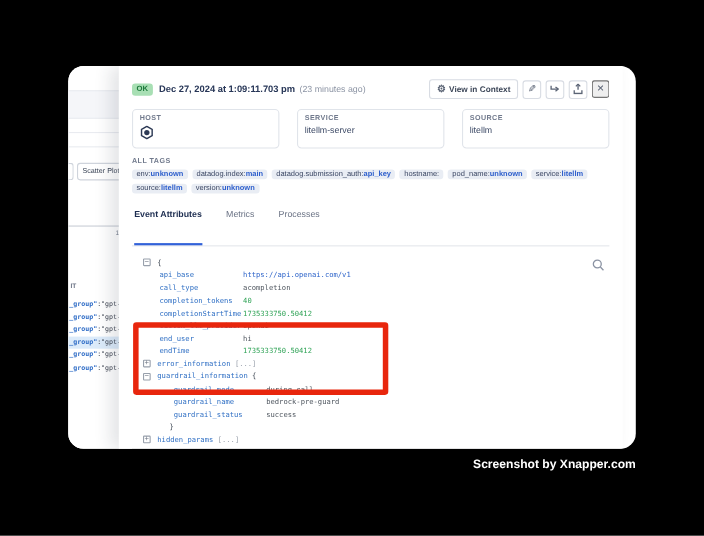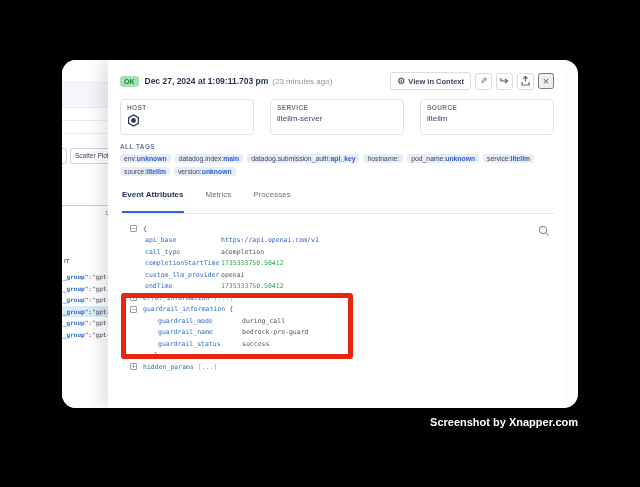--- a/index.html
+++ b/index.html
@@ -57,21 +57,21 @@
   .ibx-label { font-size:6.5px; font-weight:bold; letter-spacing:.4px; color:#70798c; }
   .ibx-value { font-size:8px; color:#3d4a66; margin-top:3px; }
 
   .alltags-label { font-size:6.5px; font-weight:bold; letter-spacing:.4px; color:#70798c; margin-top:8px; }
   .tag-list { display:flex; flex-wrap:wrap; gap:4px; margin-top:4px; }
   .tag { background:#e9edf4; border-radius:3px; padding:1px 4px; font-size:6.8px; white-space:nowrap; }
   .tk { color:#3a4663; }
   .tv { color:#2d5ecc; font-weight:bold; }
 
   .tabs { display:flex; gap:22px; margin-top:10px; border-bottom:1px solid #e4e7ec; padding:0 2px; }
-  .tab { font-size:8px; color:#6b7385; padding:4px 0 12px 0; }
+  .tab { font-size:8px; color:#6b7385; padding:4px 0 22px 0; }
   .tab.active { color:#1d2d50; font-weight:bold; border-bottom:2px solid #3262d9; }
 
   .json-area { position:relative; margin-top:9px; font-family:"DejaVu Sans Mono", monospace; font-size:6.5px; }
   .jrow { display:flex; align-items:center; height:11.5px; white-space:nowrap; }
   .ind-0 { padding-left:25px; } .ind-1 { padding-left:25px; } .ind-2 { padding-left:38px; }
   .ind-close { padding-left:34px; }
   .ibox { width:7px; height:7px; border:1px solid #98a0ac; border-radius:1px; color:#6a7280;
           font-size:7px; line-height:5px; text-align:center; margin-left:-15px; margin-right:6px;
           flex:0 0 auto; font-family:"Liberation Sans", sans-serif; }
   .jkey { color:#2f6fc4; flex:0 0 auto; }
@@ -193,26 +193,34 @@
           </div>
           <div class="jrow ind-1">
             <span class="jkey kw-a">api_base</span>
             <span class="jval t-link">https://api.openai.com/v1</span>
           </div>
           <div class="jrow ind-1">
             <span class="jkey kw-a">call_type</span>
             <span class="jval t-string">acompletion</span>
           </div>
           <div class="jrow ind-1">
+            <span class="jkey kw-a">completion_tokens</span>
+            <span class="jval t-number">40</span>
+          </div>
+          <div class="jrow ind-1">
             <span class="jkey kw-a">completionStartTime</span>
             <span class="jval t-number">1735333750.50412</span>
           </div>
           <div class="jrow ind-1">
             <span class="jkey kw-a">custom_llm_provider</span>
             <span class="jval t-string">openai</span>
+          </div>
+          <div class="jrow ind-1">
+            <span class="jkey kw-a">end_user</span>
+            <span class="jval t-string">hi</span>
           </div>
           <div class="jrow ind-1">
             <span class="jkey kw-a">endTime</span>
             <span class="jval t-number">1735333750.50412</span>
           </div>
           <div class="jrow ind-1">
             <span class="ibox">+</span>
             <span class="jkey">error_information</span>
             <span class="jval t-collapsed">[...]</span>
           </div>

